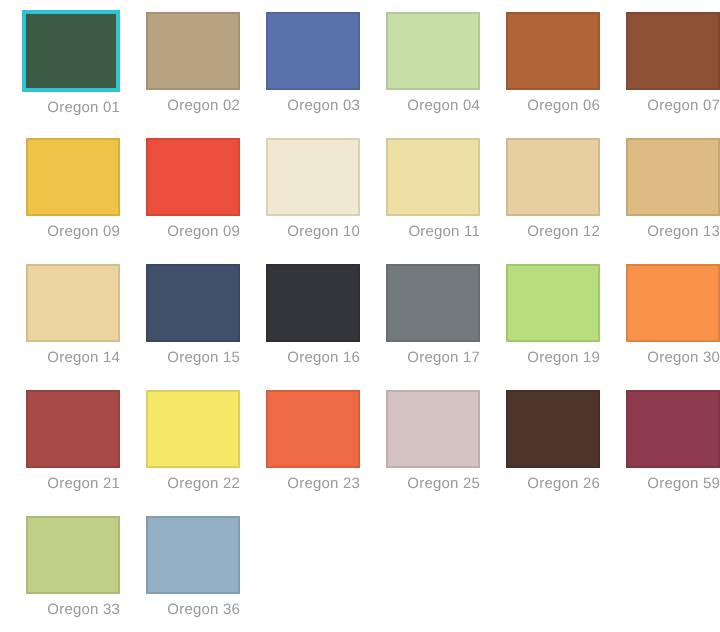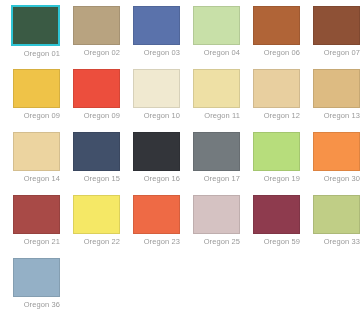--- a/index.html
+++ b/index.html
@@ -146,20 +146,24 @@
     </div>
     <div class="swatch-cell">
       <div class="swatch-chip" style="background-color: rgb(238, 106, 69);"></div>
       <div class="swatch-label" style="color: rgb(154, 154, 154);">Oregon 23</div>
     </div>
     <div class="swatch-cell">
       <div class="swatch-chip" style="background-color: rgb(213, 194, 194);"></div>
       <div class="swatch-label" style="color: rgb(154, 154, 154);">Oregon 25</div>
     </div>
     <div class="swatch-cell">
+      <div class="swatch-chip" style="background-color: rgb(77, 53, 41);"></div>
+      <div class="swatch-label" style="color: rgb(154, 154, 154);">Oregon 26</div>
+    </div>
+    <div class="swatch-cell">
       <div class="swatch-chip" style="background-color: rgb(142, 59, 78);"></div>
       <div class="swatch-label" style="color: rgb(154, 154, 154);">Oregon 59</div>
     </div>
     <div class="swatch-cell">
       <div class="swatch-chip" style="background-color: rgb(192, 206, 134);"></div>
       <div class="swatch-label" style="color: rgb(154, 154, 154);">Oregon 33</div>
     </div>
     <div class="swatch-cell">
       <div class="swatch-chip" style="background-color: rgb(148, 176, 198);"></div>
       <div class="swatch-label" style="color: rgb(154, 154, 154);">Oregon 36</div>

